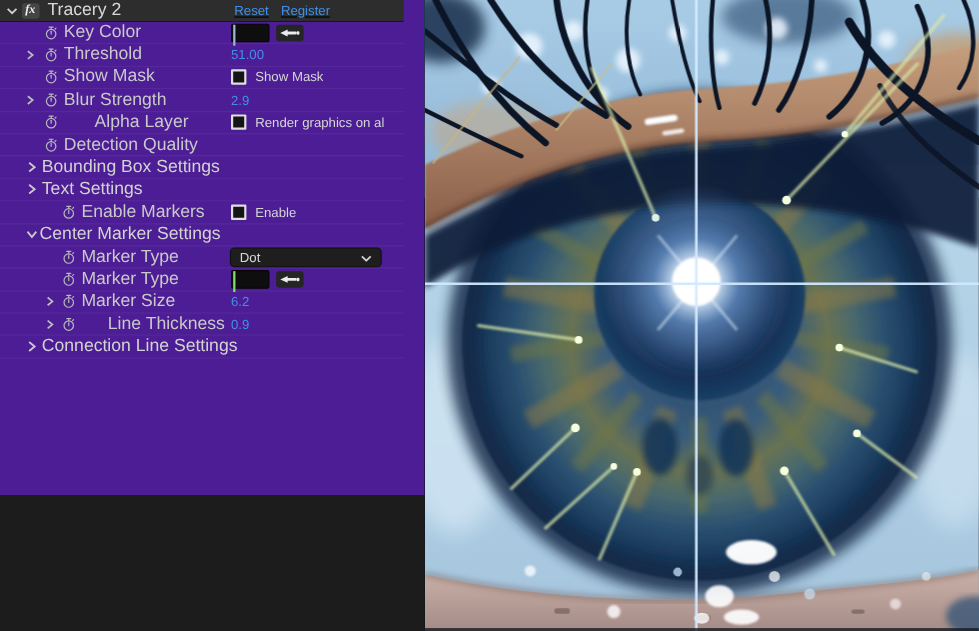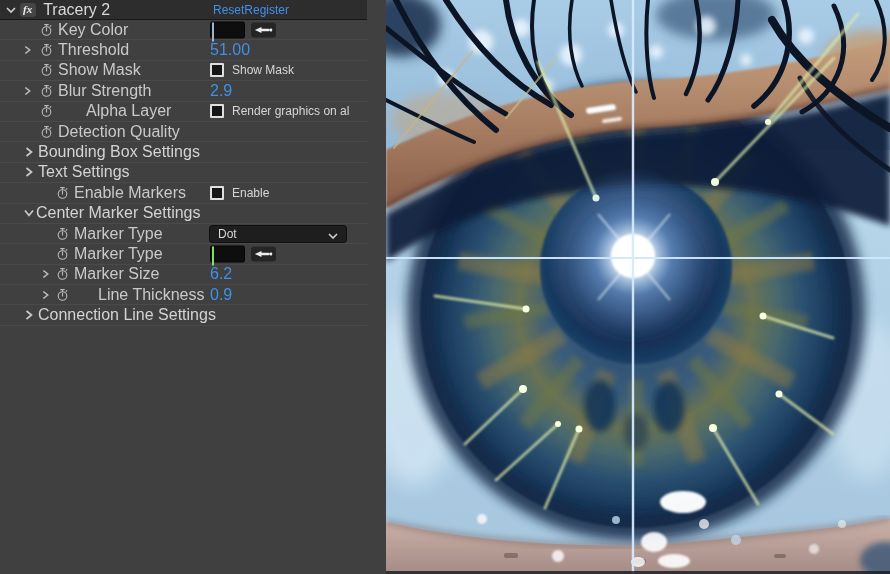--- a/index.html
+++ b/index.html
@@ -1,37 +1,37 @@
 <!DOCTYPE html>
 <html style="--accent: #4090e8;"><head>
 <meta charset="utf-8">
 <style>
   html,body{margin:0;padding:0;background:#000;}
   #app{position:relative;width:890px;height:574px;background:#1c1c1c;overflow:hidden;
        font-family:"Liberation Sans",sans-serif;-webkit-font-smoothing:antialiased;}
   
-  .panel{position:absolute;left:0;top:0;width:386px;height:574px;background:#404040;}
+  .panel{position:absolute;left:0;top:0;width:386px;height:450px;background:#4c1d95;}
   .panel-header{position:absolute;left:0;top:0;width:367px;height:20px;background:#2d2d2d;
        display:flex;align-items:center;border-bottom:1px solid rgba(0,0,0,.45);box-sizing:border-box;}
   .hdr-chev{margin-left:6px;display:flex;align-items:center;}
   .fx-badge{margin-left:4px;font-family:"Liberation Serif",serif;font-style:italic;font-weight:bold;
        background:#454545;color:#f2f2f2;border-radius:3px;font-size:11px;line-height:13px;padding:0 4px 1px 3px;}
   .hdr-title{margin-left:7px;color:#d9d9d9;font-size:16px;}
-  .hdr-links{position:absolute;left:213px;top:0;height:20px;display:flex;align-items:center;}
+  .hdr-links{position:absolute;left:213px;top:0;height:20px;display:flex;align-items:center;gap:11px;text-decoration:underline;}
   .hdr-links span{color:var(--accent,#4090e8);font-size:12px;cursor:pointer;}
   .rows{position:absolute;left:0;top:20px;width:386px;}
   .row{position:relative;width:367px;height:20.4px;box-sizing:border-box;
        border-bottom:1px solid rgba(255,255,255,.055);}
   .row .lbl{position:absolute;top:50%;transform:translateY(-50%);color:#c9c9c9;font-size:16px;white-space:nowrap;}
   .row .glbl{color:#d3d3d3;}
   .abs{position:absolute;top:50%;transform:translateY(-50%);display:flex;align-items:center;}
   .chev-wrap{width:8px;height:10px;}
   .chev-down{transform:translateY(-50%) rotate(90deg);transform-origin:center;}
   .ctrl{position:absolute;left:210px;top:50%;transform:translateY(-50%);display:flex;align-items:center;}
-  .val{color:var(--accent,#4090e8);font-size:16px;}
+  .val{color:var(--accent,#4090e8);font-size:12px;}
   .swatch-btn{width:31px;height:13px;background:#0e0e0e;border:1px solid #050505;border-radius:2px;padding:1px;cursor:pointer;}
   .swatch-inner{width:100%;height:100%;border:1px solid rgba(255,255,255,.25);box-sizing:border-box;}
   .eyedrop-btn{width:25px;height:15px;margin-left:6px;background:#252525;border-radius:3px;
        display:flex;align-items:center;justify-content:center;cursor:pointer;}
   .checkbox{width:10px;height:10px;border:2px solid #dfdfdf;border-radius:1px;background:#151515;cursor:pointer;}
   .cb-lbl{margin-left:8px;color:#d6d6d6;font-size:12px;white-space:nowrap;max-width:130px;overflow:hidden;}
   .dropdown{width:120px;height:16px;background:#1e1e1e;border-radius:3px;box-shadow:0 0 0 1px #101010;
        display:flex;align-items:center;justify-content:space-between;padding:0 8px;cursor:pointer;}
   .dd-val{color:#d8d8d8;font-size:12px;}
   

